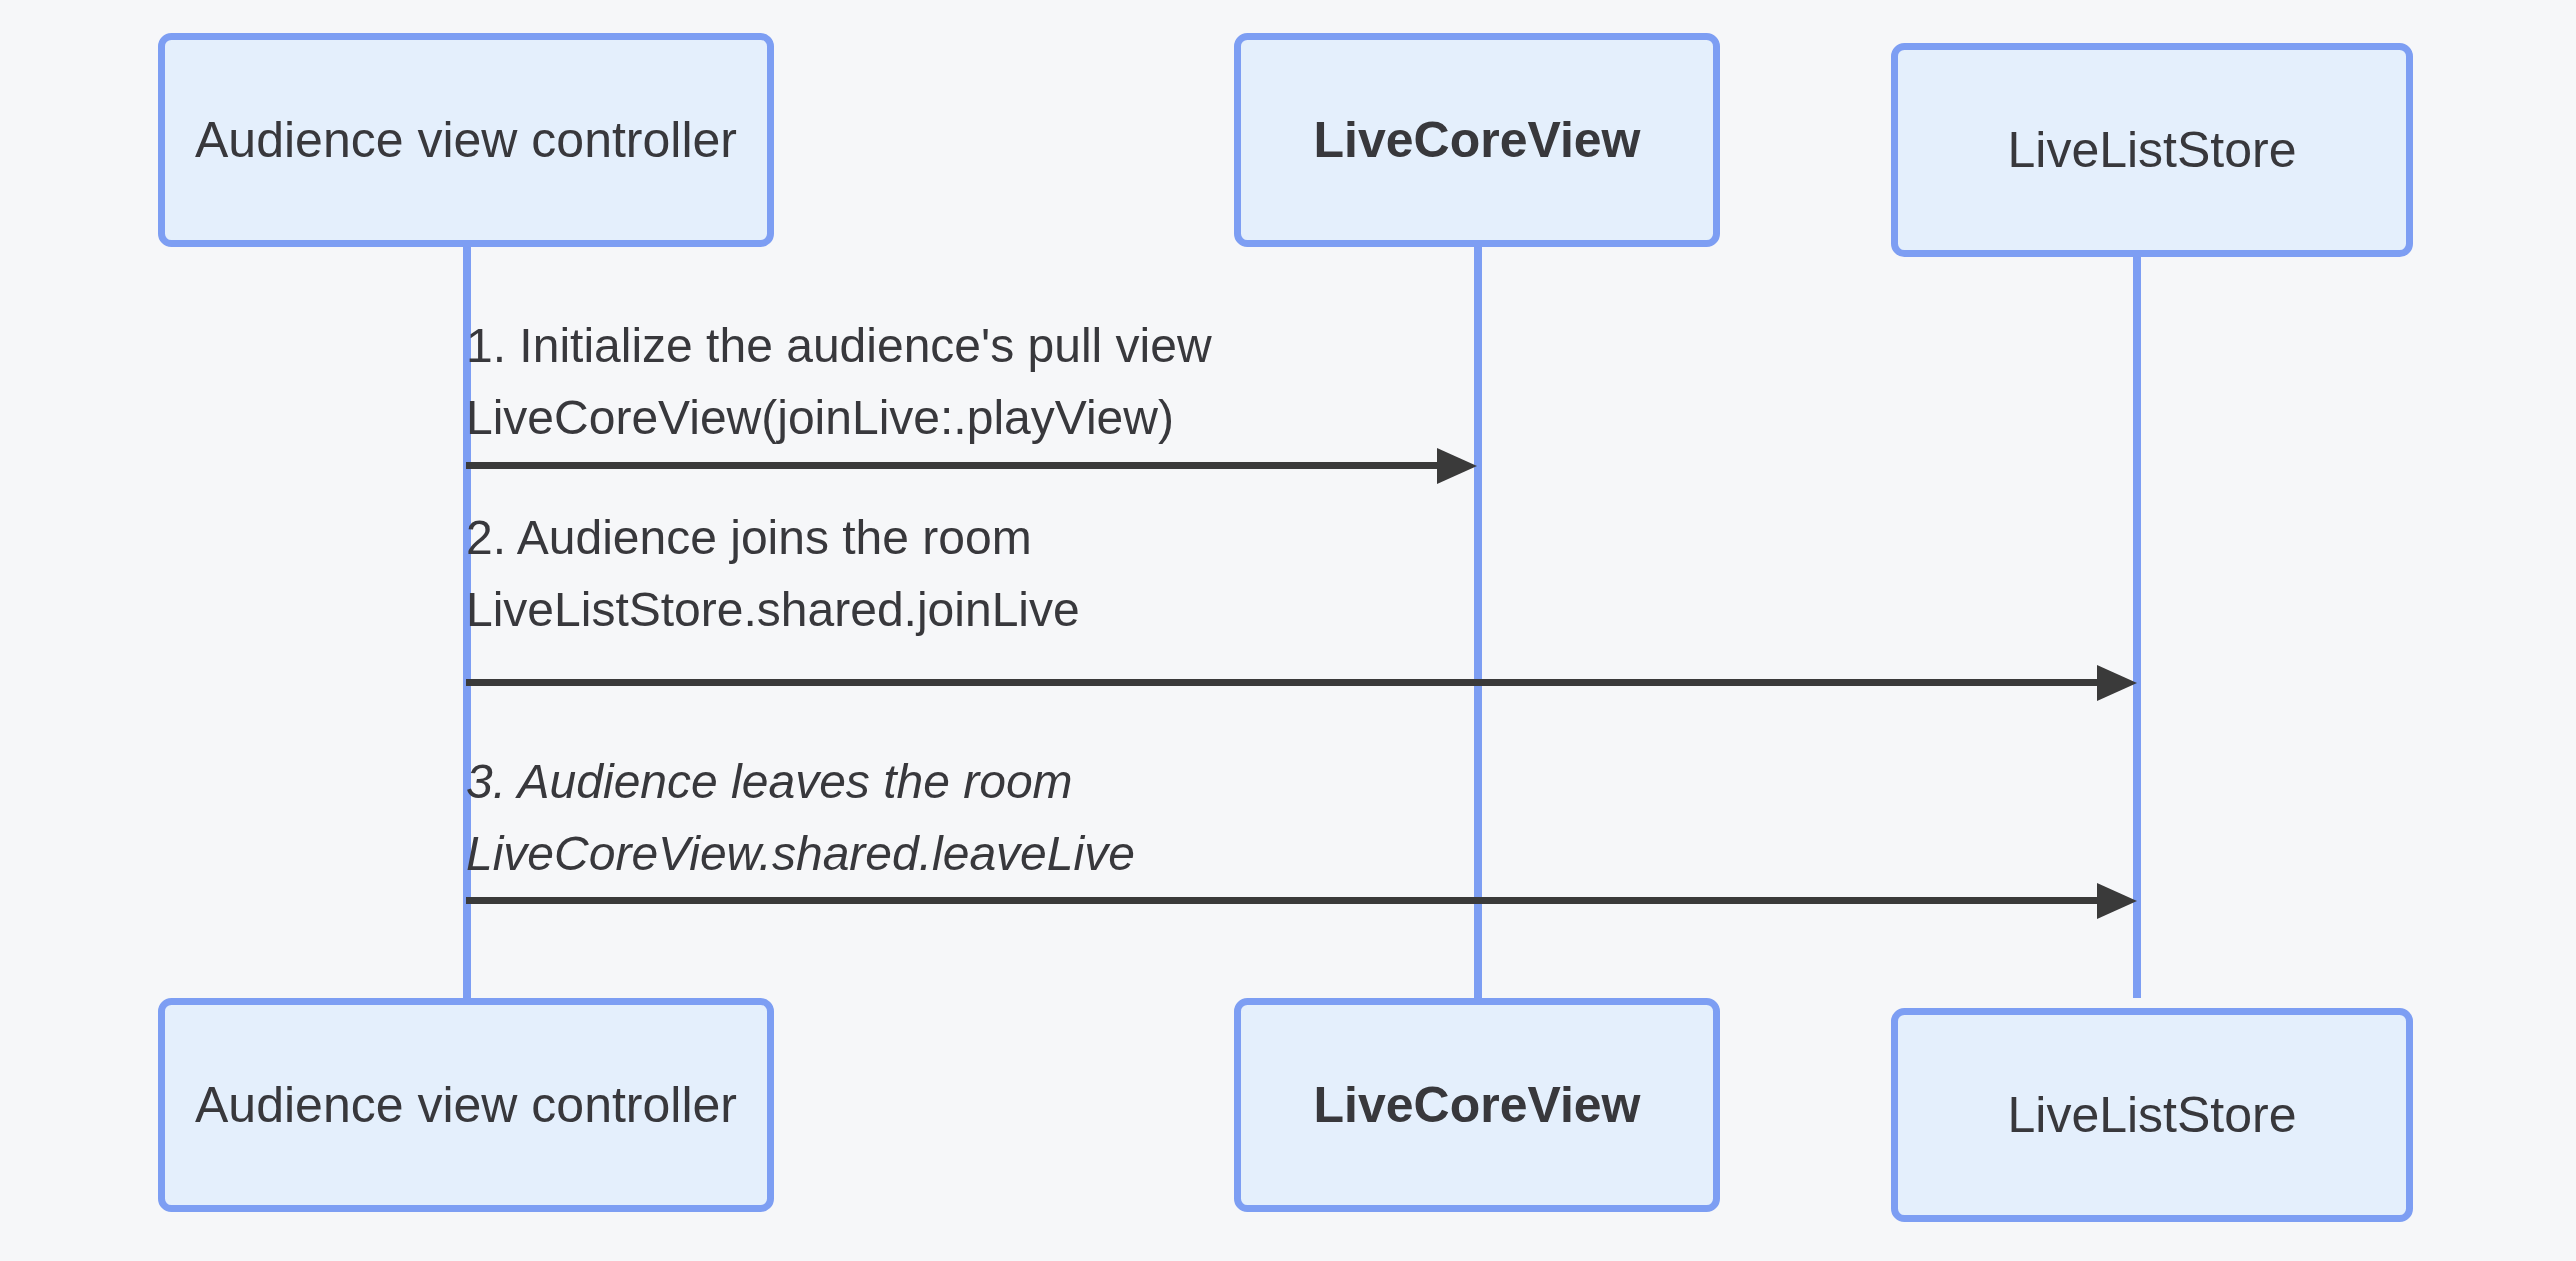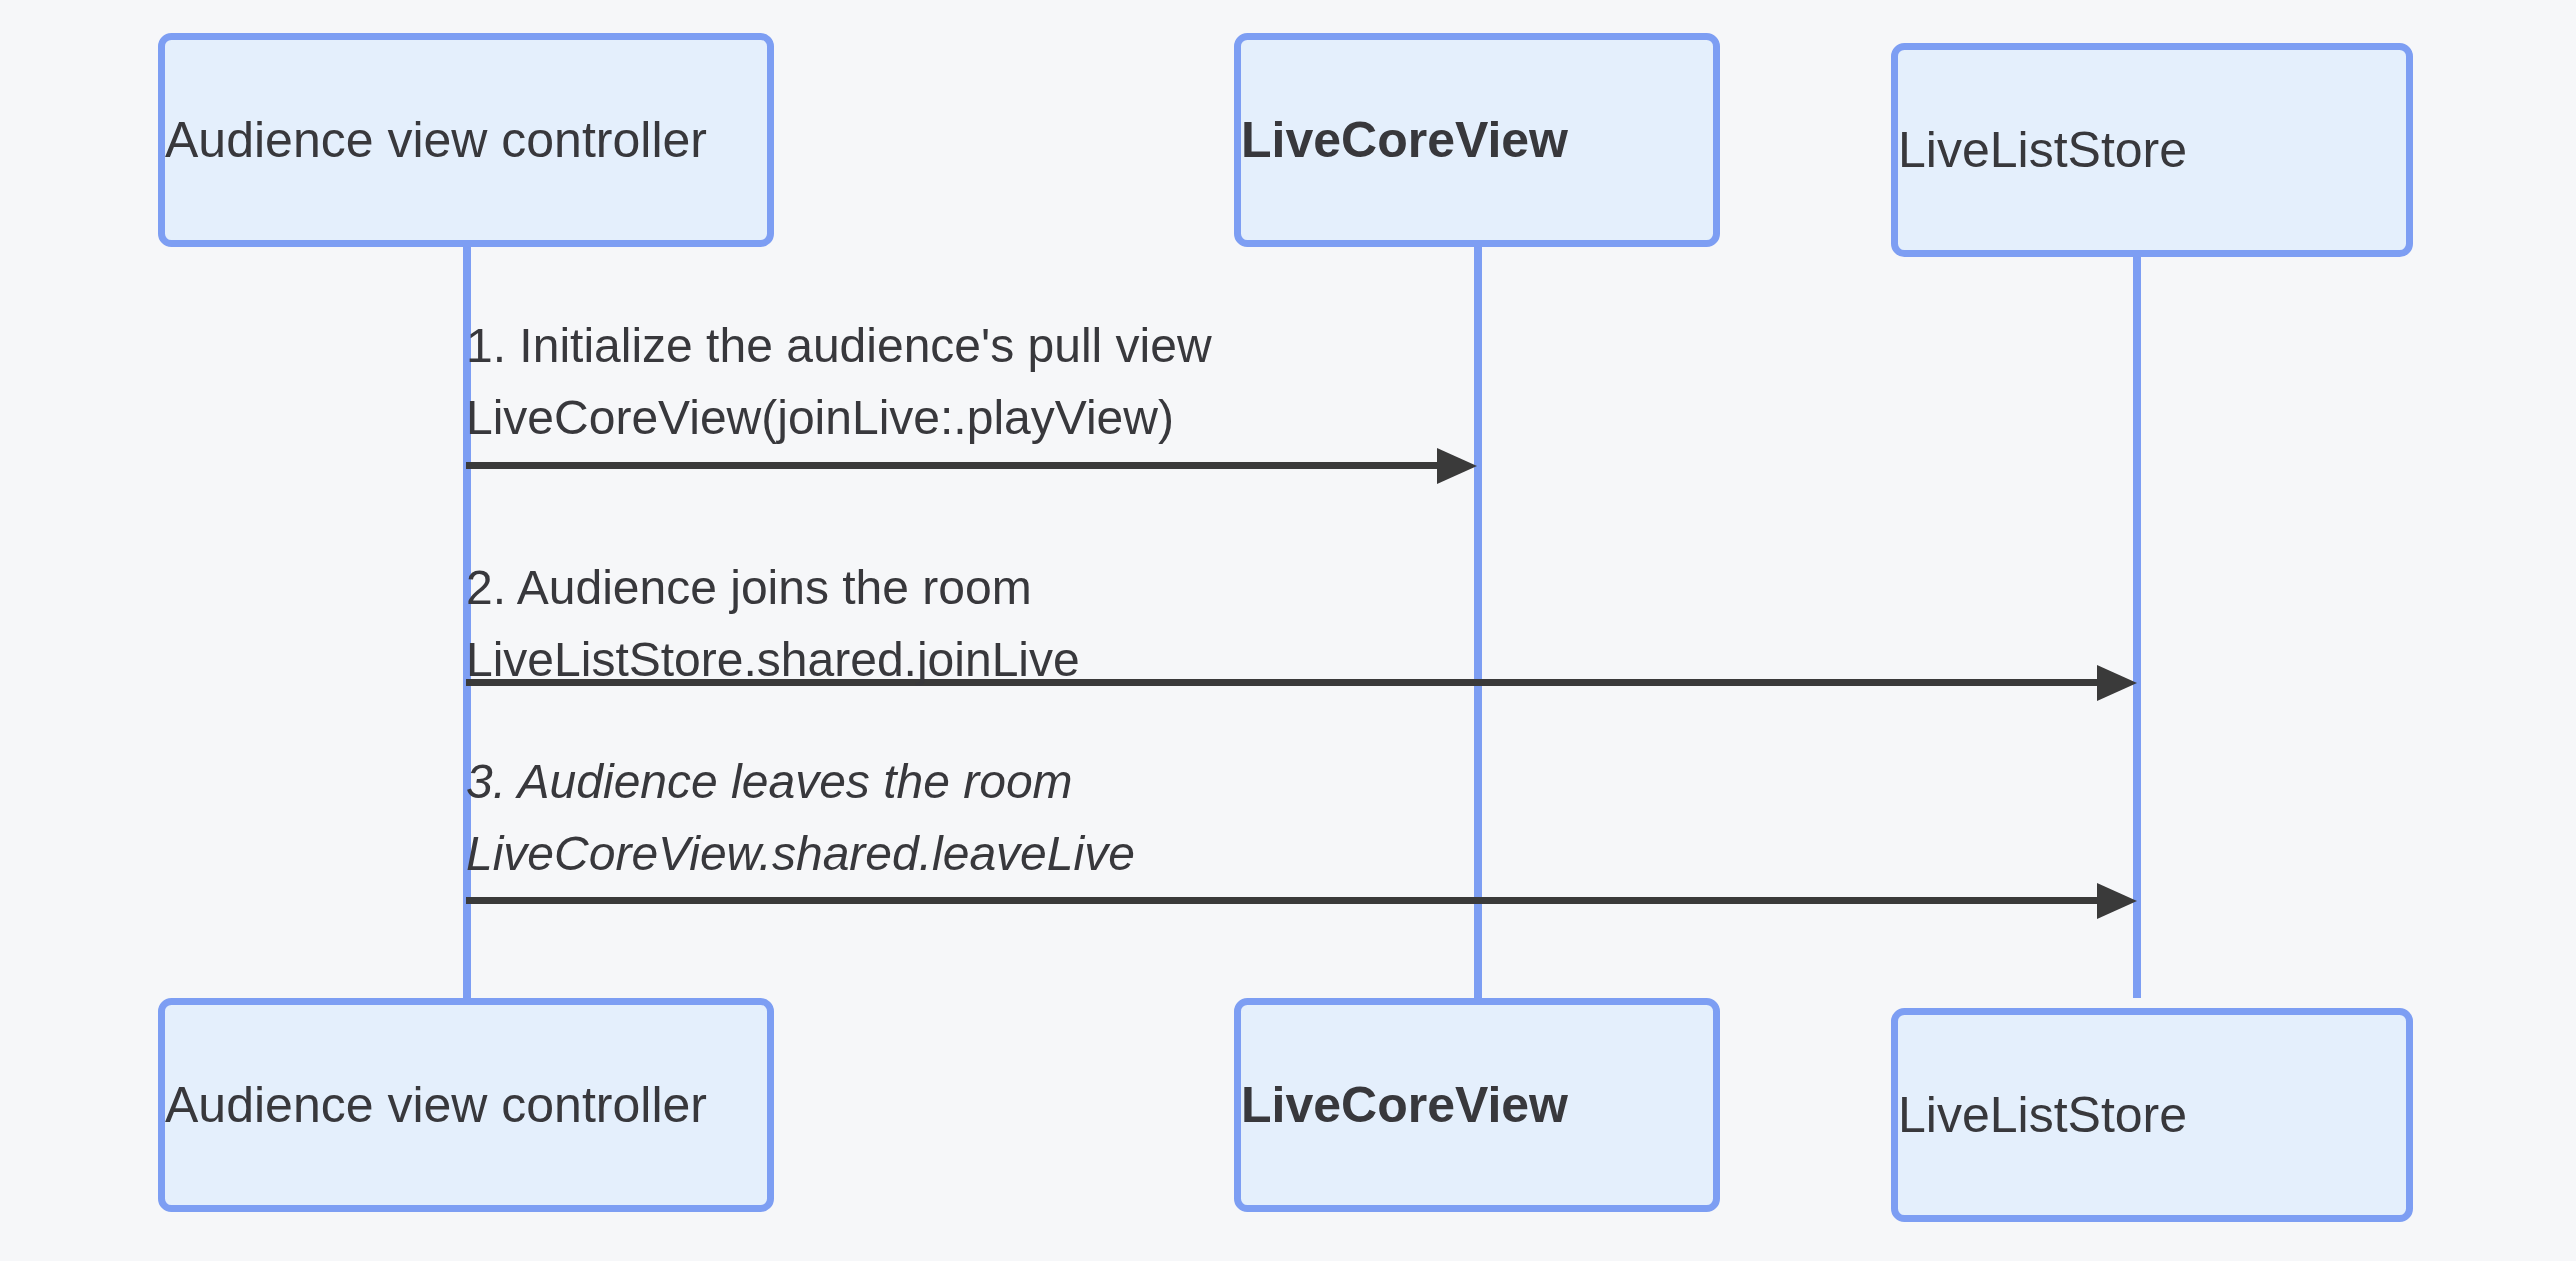--- a/index.html
+++ b/index.html
@@ -25,21 +25,21 @@
     overflow: hidden;
   }
   .actor-box {
     position: absolute;
     height: 214px;
     background: var(--box-fill);
     border: 7.5px solid var(--box-border);
     border-radius: 13.3px;
     display: flex;
     align-items: center;
-    justify-content: flex-start;
+    justify-content: center;
     font-size: 50px;
     color: var(--text);
     white-space: nowrap;
     z-index: 3;
   }
   .row-top    { top: 33px; }
   .row-bottom { top: 998px; }
   .box-a { left: 158px;  width: 616px; }
   .box-b { left: 1234px; width: 486px; font-weight: bold; }
   .box-c { left: 1891px; width: 522px; margin-top: 10px; }
@@ -78,21 +78,21 @@
   .arrow-3 { left: 466px; width: 1671px; top: 882px; }
   .message-label {
     position: absolute;
     font-size: 48px;
     line-height: 72px;
     color: var(--text);
     z-index: 4;
     white-space: nowrap;
   }
   .label-1 { left: 466px; width: 1011px; top: 310px; }
-  .label-2 { left: 466px; width: 1671px; top: 552px; }
+  .label-2 { left: 466px; width: 1671px; top: 502px; }
   .label-3 { left: 466px; width: 1671px; top: 746px; font-style: italic; }
 </style>
 </head>
 <body>
 
 <div id="canvas">
 
   <div class="lifeline ll-a"></div>
   <div class="lifeline ll-b"></div>
   <div class="lifeline ll-c"></div>

